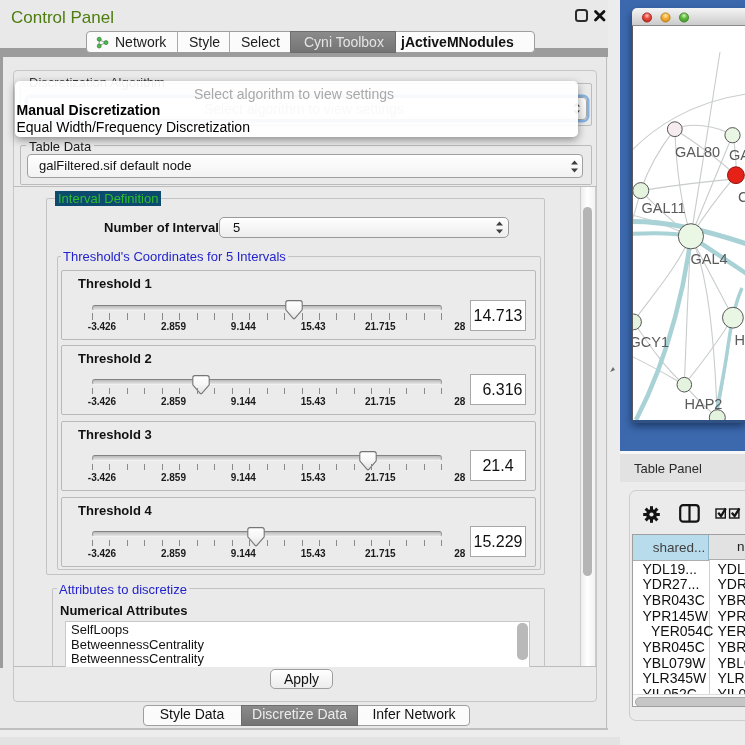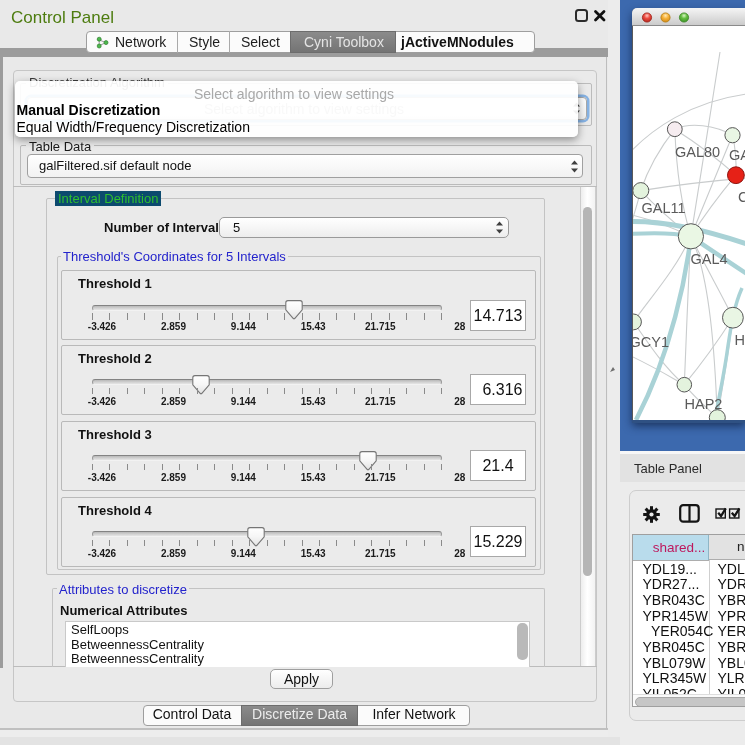--- a/index.html
+++ b/index.html
@@ -180,21 +180,21 @@
 <div class="lbl" style="left:71px;top:636.5px;font-size:13px;color:#111;">BetweennessCentrality</div>
 <div class="abs" style="left:65px;top:650px;width:465px;height:17px;overflow:hidden;">
     <div class="lbl" style="left:6px;top:1.3px;font-size:13px;color:#111;">BetweennessCentrality</div>
   </div>
 <div class="abs" style="left:517px;top:623px;width:11px;height:37px;background:#b9b9b9;border-radius:5px;"></div>
 
 <div class="abs" style="left:270px;top:669px;width:63px;height:20px;background:linear-gradient(#ffffff,#ececec);border:1px solid #9f9f9f;border-radius:5px;box-sizing:border-box;text-align:center;font-size:14px;color:#111;line-height:18px;">Apply</div>
 
 <div class="abs" style="left:143px;top:705px;width:327px;height:21px;background:#fbfbfb;border:1px solid #9e9e9e;border-radius:4px;box-sizing:border-box;"></div>
 <div class="abs" style="left:241px;top:705px;width:117px;height:21px;background:linear-gradient(#8b8b8b,#747474);border:1px solid #6d6d6d;box-sizing:border-box;"></div>
-<div class="abs" style="left:143px;top:706px;width:98px;text-align:center;font-size:14px;color:#111;white-space:nowrap;">Control Data</div>
+<div class="abs" style="left:143px;top:706px;width:98px;text-align:center;font-size:14px;color:#111;white-space:nowrap;">Style Data</div>
 <div class="abs" style="left:241px;top:706px;width:117px;text-align:center;font-size:14px;color:#ececec;white-space:nowrap;">Discretize Data</div>
 <div class="abs" style="left:358px;top:706px;width:112px;text-align:center;font-size:14px;color:#111;white-space:nowrap;">Infer Network</div>
 
 <div class="abs" style="left:0;top:728px;width:608px;height:1.5px;background:#c0c0c0;"></div>
 <div class="abs" style="left:0;top:730px;width:608px;height:7px;background:#ededed;"></div>
 <div class="abs" style="left:0;top:737px;width:620px;height:8px;background:#e3e3e3;"></div>
 <div class="abs" style="left:606px;top:57px;width:1px;height:672px;background:#bdbdbd;"></div>
 
 <svg class="abs" style="left:608px;top:365px;" width="10" height="10" viewBox="0 0 10 10">
   <path d="M2 7 L5 2 L7 5 Z" fill="#6f6f6f"></path>
@@ -321,21 +321,21 @@
 <svg class="abs" style="left:714px;top:504px;" width="31" height="17" viewBox="0 0 31 17">
   <g fill="none" stroke="#141414">
     <rect x="2" y="5" width="9.3" height="9" stroke-width="1.4"></rect>
     <rect x="15.6" y="5" width="9.3" height="9" stroke-width="1.4"></rect>
     <path d="M4.2 8.8 L7 12 L11.8 4.4" stroke-width="2.3"></path>
     <path d="M17.8 8.8 L20.6 12 L25.4 4.4" stroke-width="2.3"></path>
   </g>
 </svg>
 
 <div class="abs" style="left:632px;top:534px;width:113px;height:173px;background:#fff;border:1px solid #9f9f9f;border-right:none;box-sizing:border-box;overflow:hidden;">
-  <div class="abs" style="left:0;top:0;width:76px;height:25px;background:#b9dcec;border-right:1px solid #8fb6c6;box-sizing:border-box;text-align:center;font-size:13.5px;color:#be185d;line-height:25px;padding-left:17px;">shared...</div>
+  <div class="abs" style="left:0;top:0;width:76px;height:25px;background:#b9dcec;border-right:1px solid #8fb6c6;box-sizing:border-box;text-align:center;font-size:13.5px;color:#404040;line-height:25px;padding-left:17px;">shared...</div>
   <div class="abs" style="left:76px;top:0;width:37px;height:25px;background:#e2e2e2;border-bottom:1px solid #adadad;box-sizing:border-box;font-size:13.5px;color:#222;line-height:24px;"><span style="margin-left:28px;">na</span></div>
   <div class="abs" style="left:0;top:25px;width:76px;height:1px;background:#adadad;"></div>
   <div class="abs" style="left:75.5px;top:25px;width:1px;height:148px;background:#cfcfcf;"></div>
   <div class="lbl" style="left:9.5px;top:25.7px;font-size:14px;color:#101010;">YDL19...</div>
 <div class="lbl" style="left:84.5px;top:25.7px;font-size:14px;color:#101010;">YDL1</div>
 <div class="lbl" style="left:9.5px;top:41.4px;font-size:14px;color:#101010;">YDR27...</div>
 <div class="lbl" style="left:84.5px;top:41.4px;font-size:14px;color:#101010;">YDR2</div>
 <div class="lbl" style="left:9.5px;top:57.0px;font-size:14px;color:#101010;">YBR043C</div>
 <div class="lbl" style="left:84.5px;top:57.0px;font-size:14px;color:#101010;">YBR0</div>
 <div class="lbl" style="left:9.5px;top:72.7px;font-size:14px;color:#101010;">YPR145W</div>

